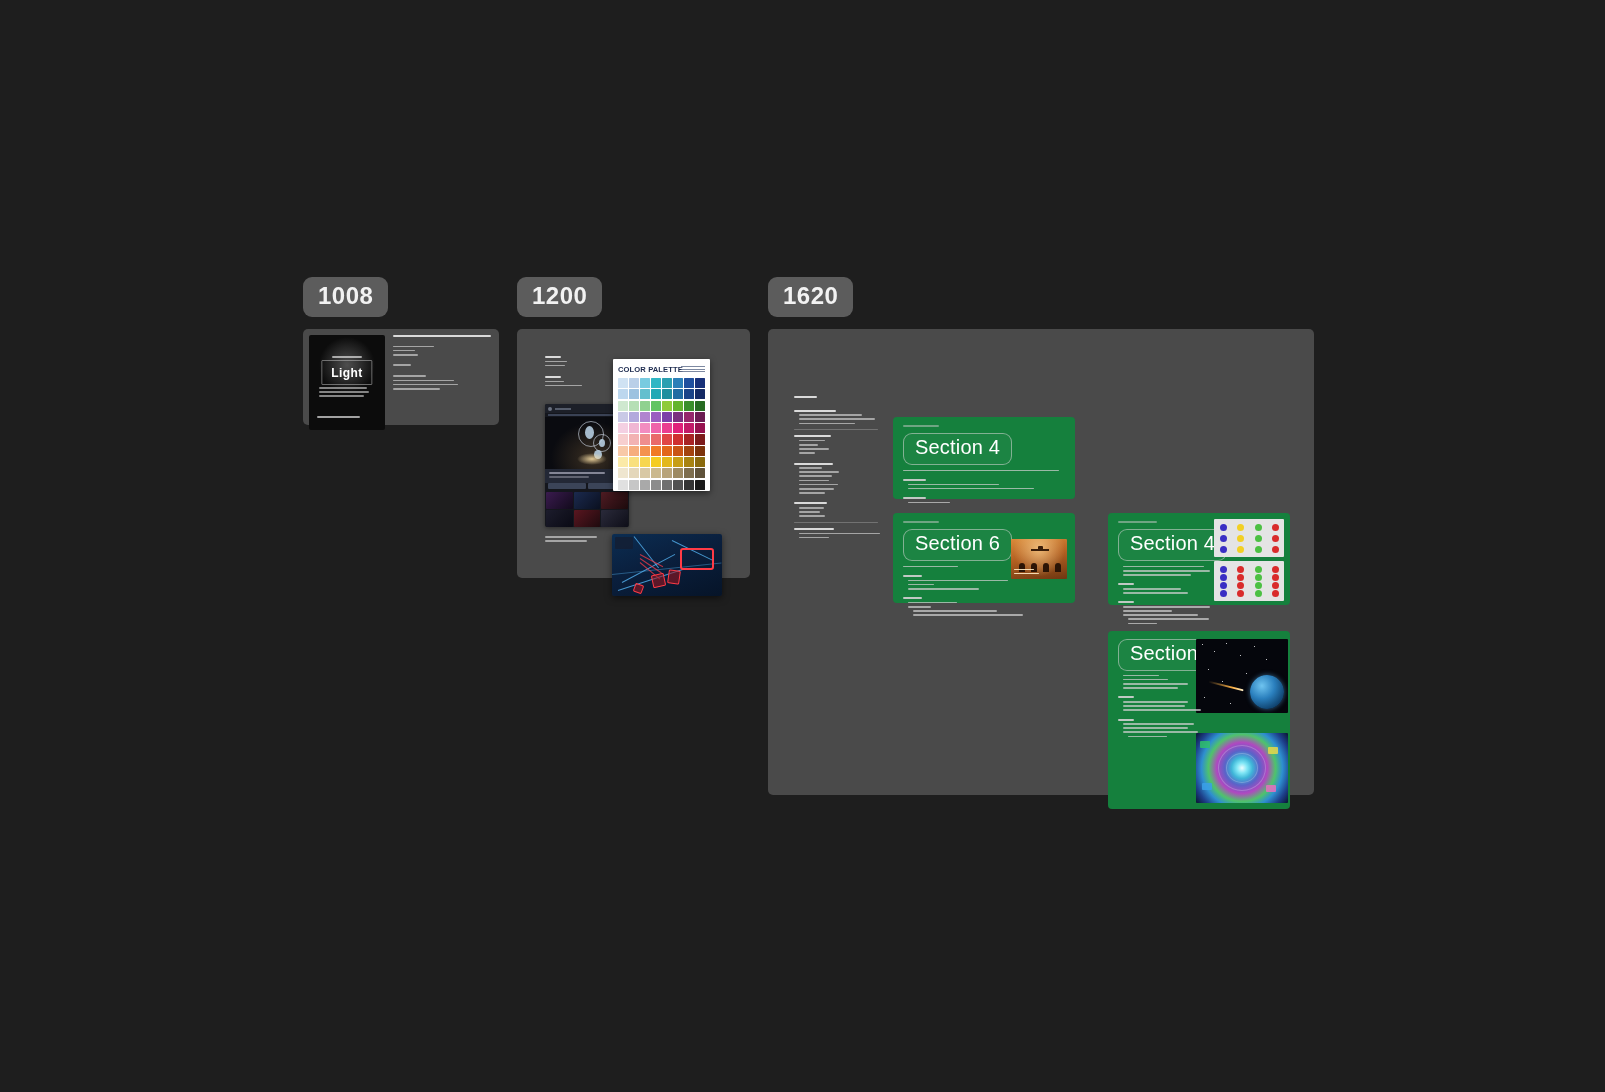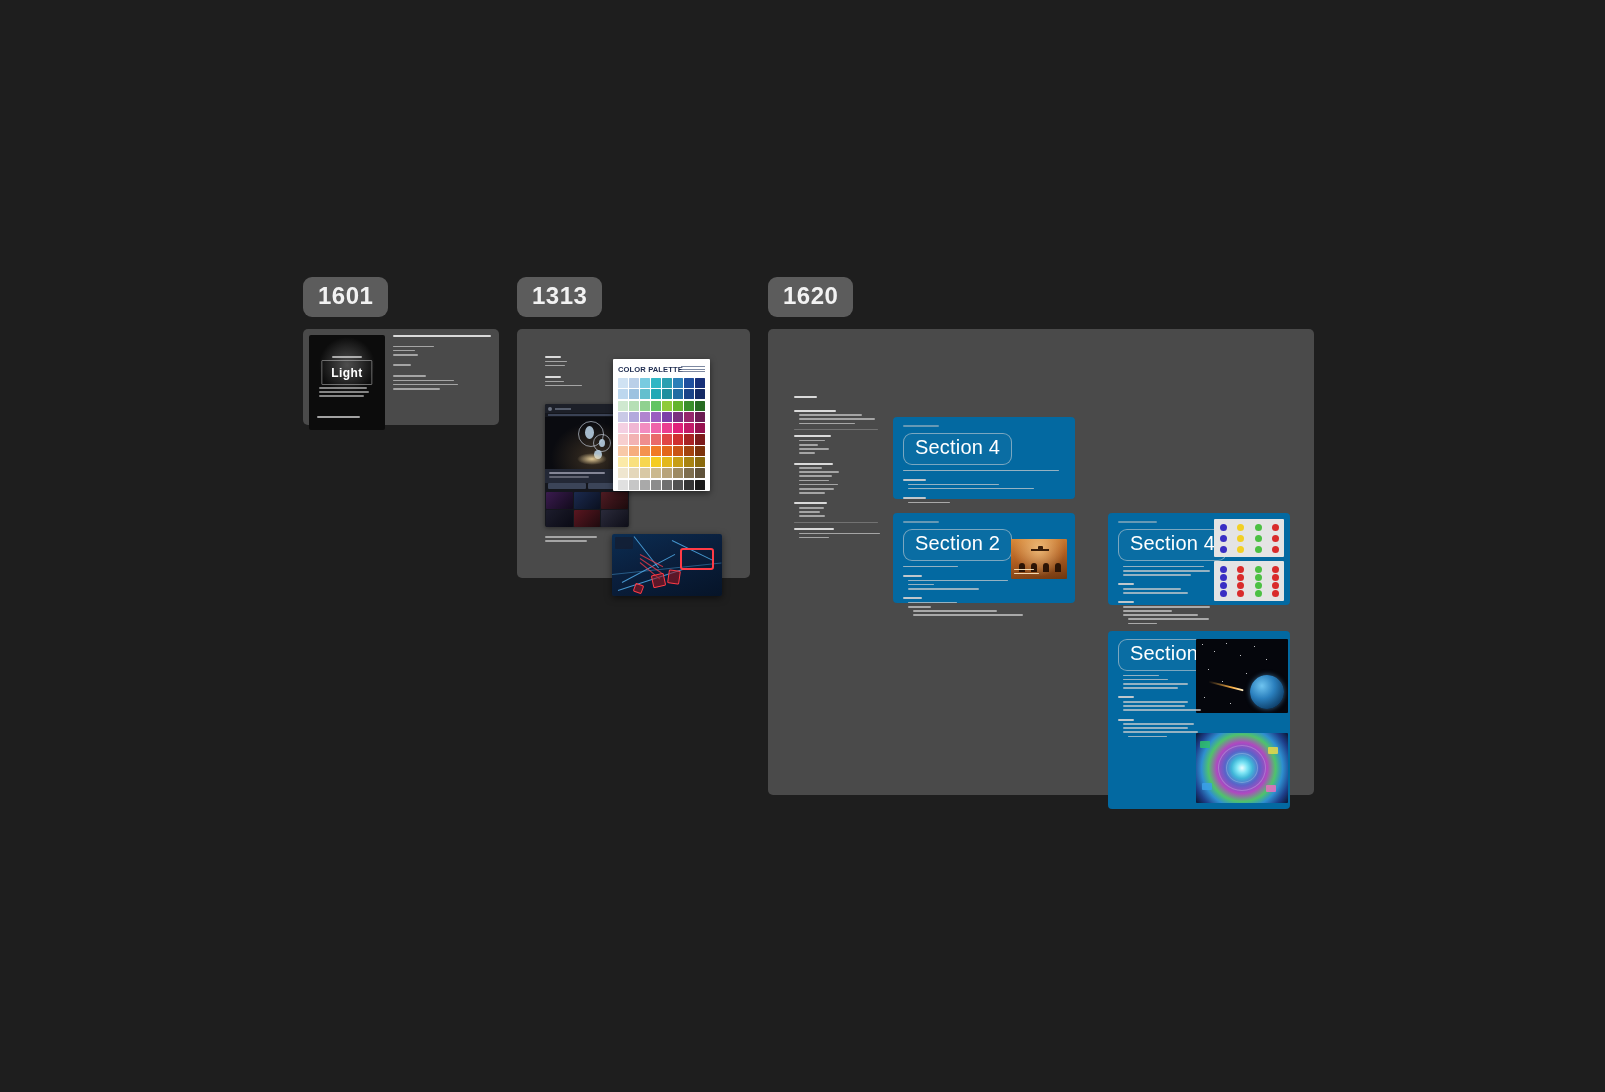--- a/index.html
+++ b/index.html
@@ -110,21 +110,21 @@
   .neon .frame { position: absolute; border: 2px solid #ff3b46; border-radius: 3px; }
   .neon .hud { position: absolute; left: 3px; top: 3px; width: 18px; height: 12px; background: rgba(20,30,50,.8); border-radius: 1px; }
 
   .cap-col { position: absolute; left: 28px; top: 207px; width: 60px; }
 
   
   #g1010 { left: 768px; top: 277px; }
   #g1010 .panel { width: 546px; height: 466px; position: relative; }
   .outline-col { position: absolute; left: 26px; top: 67px; width: 88px; }
 
-  .sec-slide { background: #0369a1; border-radius: 4px; }
+  .sec-slide { background: #15803d; border-radius: 4px; }
   .sec-title {
     display: inline-block;
     border: 1px solid rgba(215,215,215,.55);
     border-radius: 9px;
     padding: 2px 11px 4px;
     color: #fff;
     font-size: 20px;
     font-weight: 400;
     letter-spacing: .2px;
     line-height: 1.18;
@@ -189,21 +189,21 @@
   }
   .vortex .sw { position: absolute; border-radius: 50%; border: 1px solid rgba(255,255,255,.22); }
   .vortex .patch { position: absolute; width: 10px; height: 7px; border-radius: 1px; opacity: .85; }
 </style>
 </head>
 <body>
 
 <div id="canvas">
 
   <div class="group" id="g1008">
-    <div class="badge">1601</div>
+    <div class="badge">1008</div>
     <div class="panel">
 
       <div class="dark-slide">
         <div class="glow"></div>
         <div class="dark-head"><span class="tl"></span></div>
         <div class="light-box">
           <span>Light</span>
         </div>
         <div class="dark-body">
           <div class="tl" style="width:86%"></div>
@@ -227,21 +227,21 @@
         <div class="tl" style="width:34%"></div>
         <div class="tl" style="width:62%"></div>
         <div class="tl" style="width:66%"></div>
         <div class="tl" style="width:48%"></div>
       </div>
 
     </div>
   </div>
 
   <div class="group" id="g1009">
-    <div class="badge">1313</div>
+    <div class="badge">1200</div>
     <div class="panel">
 
       <div class="meta-col">
         <div class="tl h" style="width:30%"></div>
         <div class="tl" style="width:42%"></div>
         <div class="tl" style="width:38%"></div>
         <div style="height:7px"></div>
         <div class="tl h" style="width:30%"></div>
         <div class="tl" style="width:36%"></div>
         <div class="tl" style="width:72%"></div>
@@ -440,21 +440,21 @@
           <div class="tl b" style="width:78%"></div>
           <div style="height:5px"></div>
           <div class="tl h" style="width:14%"></div>
           <div class="tl b" style="width:26%"></div>
         </div>
       </div>
 
       <div class="sec-slide" id="sec5">
         <div class="tl" style="width:22%;opacity:.5"></div>
         <div style="height:4px"></div>
-        <div class="sec-title">Section 2</div>
+        <div class="sec-title">Section 6</div>
         <div class="poster">
           <div class="sky"></div>
           <div class="heli"></div>
           <div class="fig" style="left:8px"></div>
           <div class="fig" style="left:20px"></div>
           <div class="fig" style="left:32px"></div>
           <div class="fig" style="left:44px"></div>
           <div class="blk">
             <div class="tl" style="width:70%"></div>
             <div class="tl" style="width:90%"></div>

